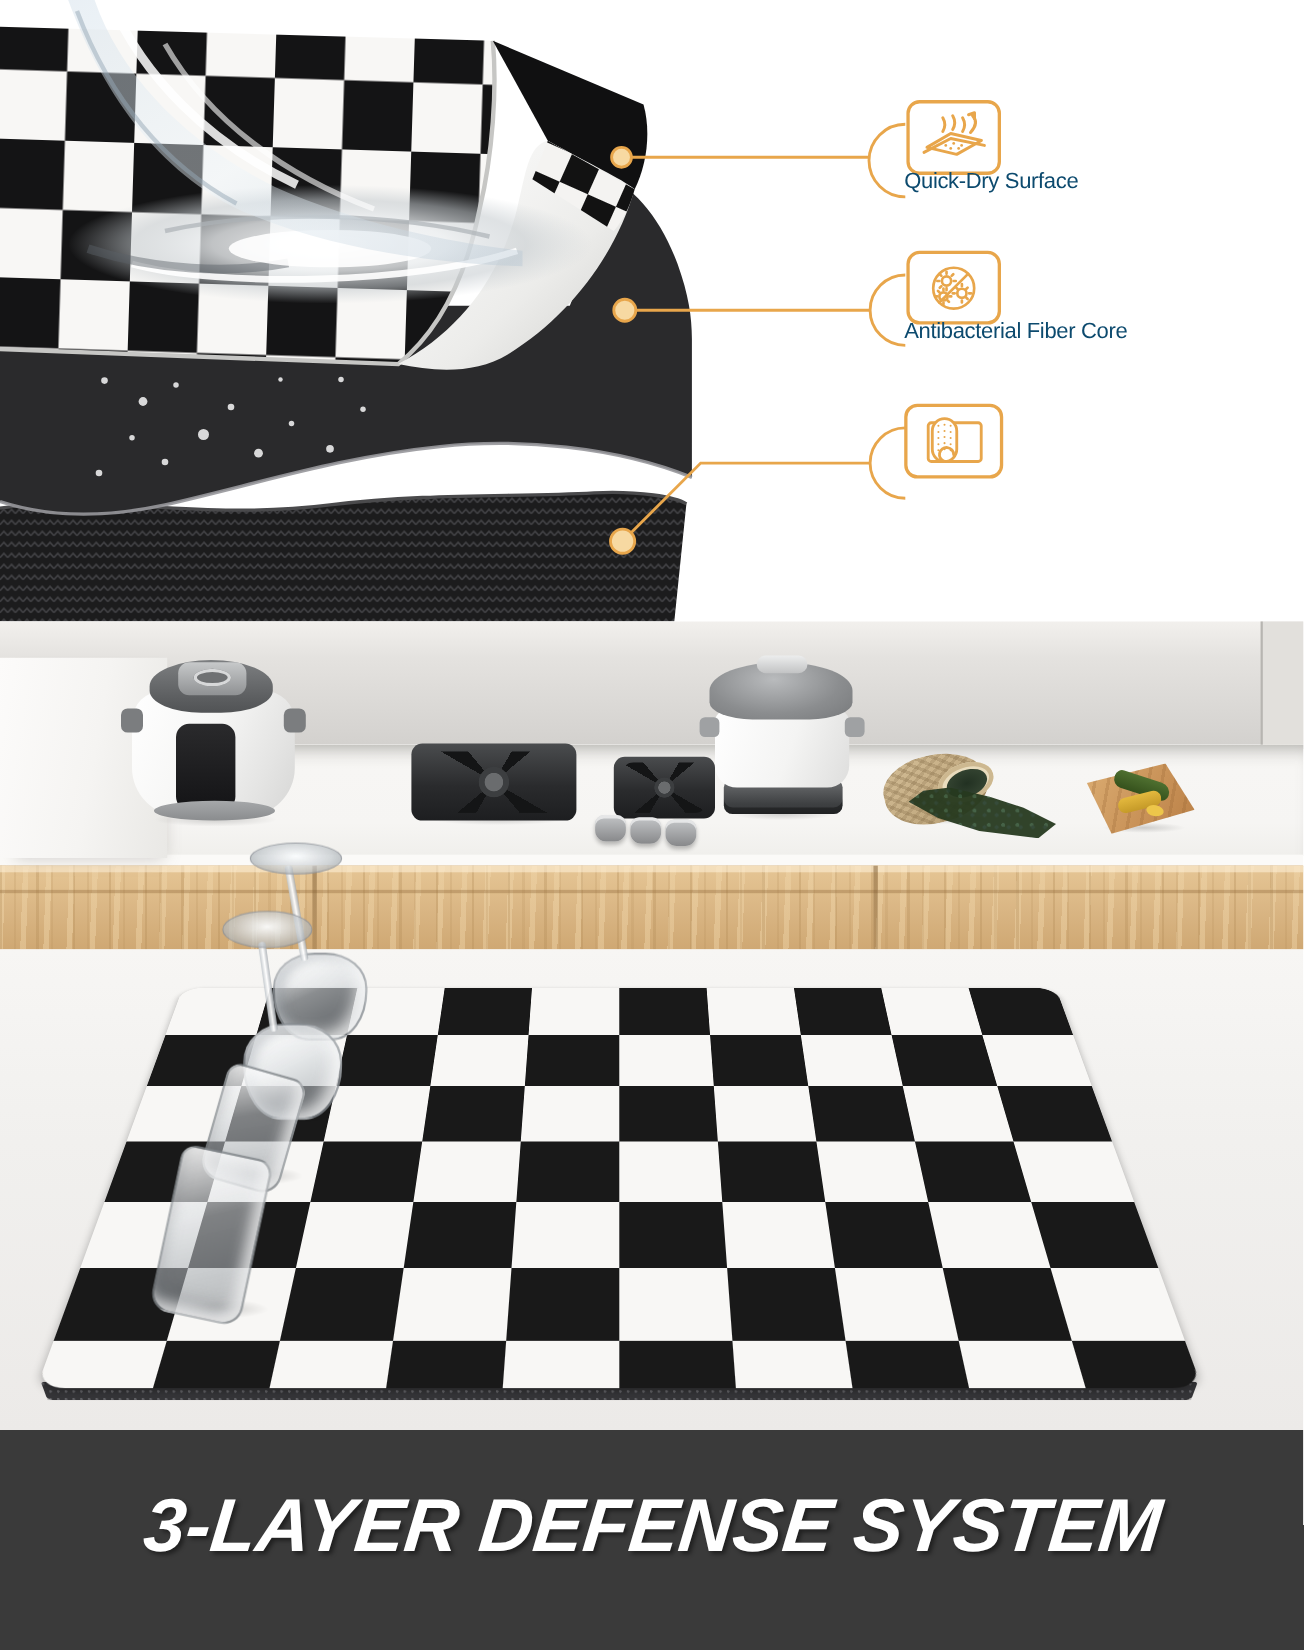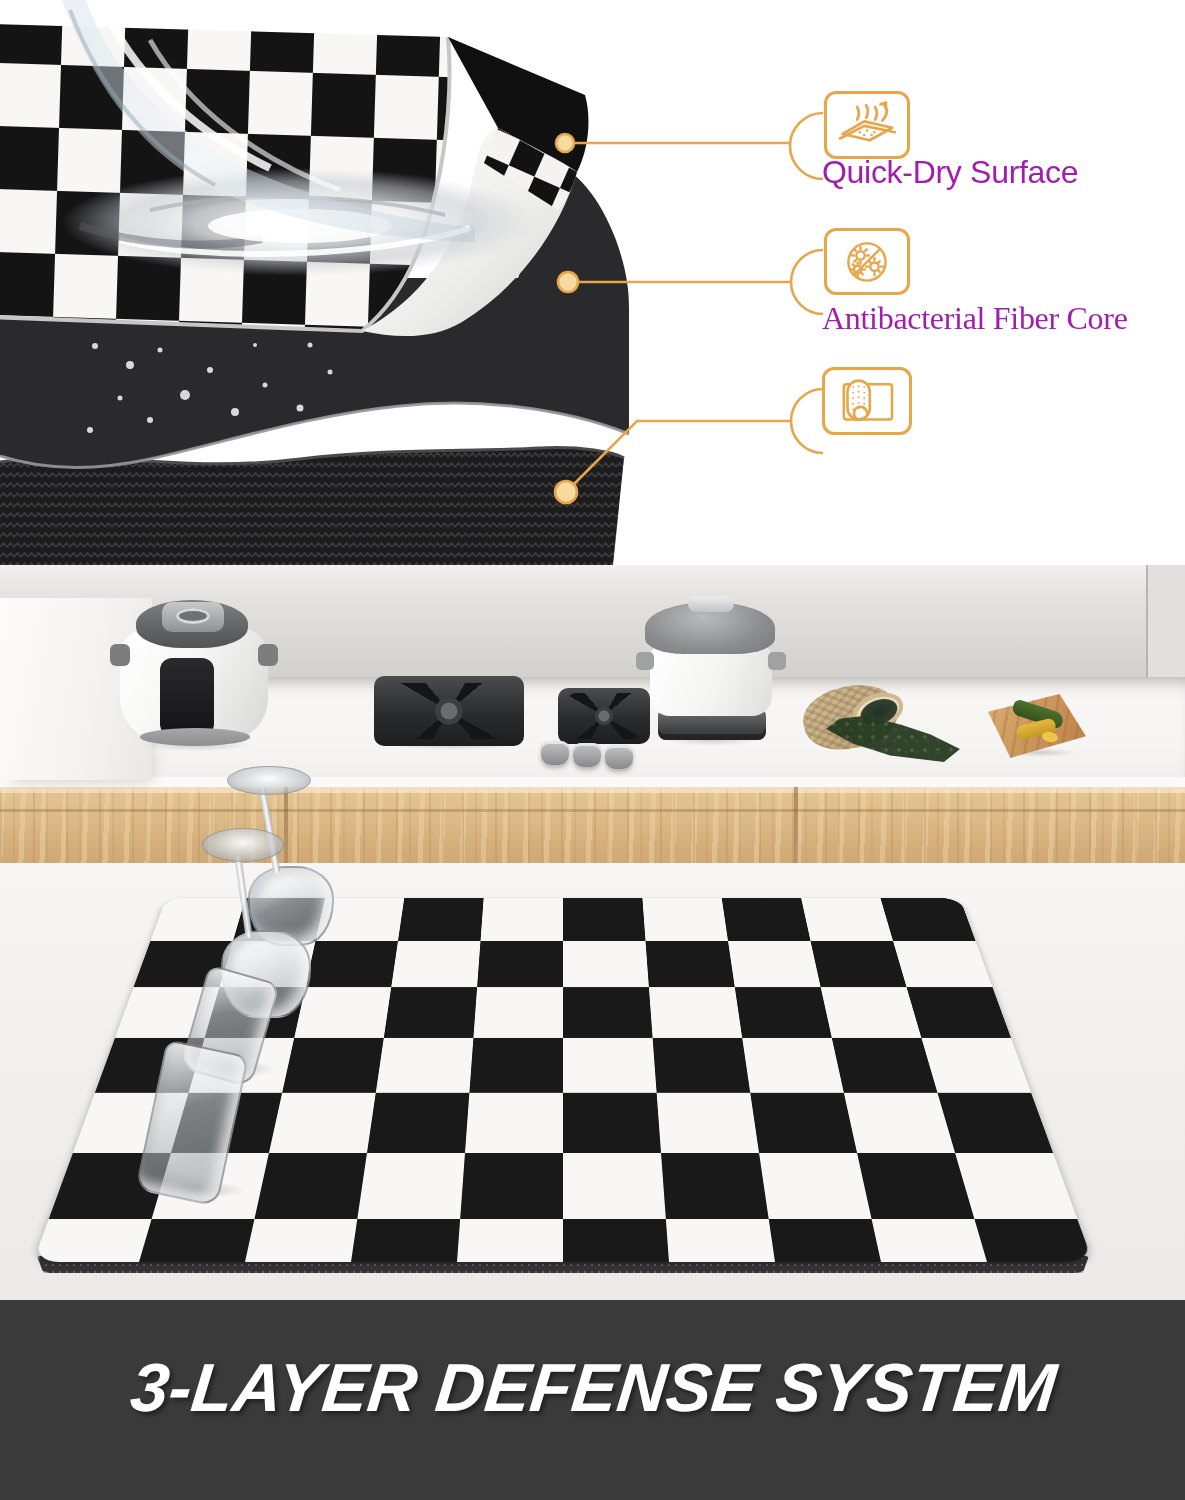--- a/index.html
+++ b/index.html
@@ -4,21 +4,21 @@
 <style>
   html,body{margin:0;padding:0;background:#ffffff;}
   .stage{position:relative;width:1185px;height:1500px;overflow:hidden;background:#ffffff;
          font-family:"Liberation Sans", sans-serif;}
   .abs{position:absolute;}
 
   
   #top-art{left:0;top:0;}
   .callout-box{border:3px solid #E8A64B;border-radius:12px;background:#ffffff;
                display:flex;align-items:center;justify-content:center;}
-  .callout-label{color:#a21caf;font-size:32px;letter-spacing:-0.3px;white-space:nowrap;}
+  .callout-label{color:#0c4a6e;font-size:20px;letter-spacing:-0.3px;white-space:nowrap;}
 
   
   .wall{left:0;top:565px;width:1185px;height:112px;
         background:linear-gradient(180deg,#f2f0ed 0%,#e4e2df 30%,#d8d6d3 80%,#d3d1ce 100%);}
   .wall-corner{left:1146px;top:565px;width:39px;height:116px;background:#e2e0dc;
         border-left:2px solid rgba(140,138,134,.5);}
   .counter{left:0;top:677px;width:1185px;height:101px;
         background:linear-gradient(180deg,#eeedea 0%,#f7f6f4 22%,#f6f5f3 70%,#f0efec 100%);
         box-shadow:inset 0 12px 14px -9px rgba(120,118,114,.5);}
   .counter-edge{left:0;top:777px;width:1185px;height:10px;background:#fbfaf8;
@@ -278,21 +278,21 @@
       <circle cx="39" cy="29" r="20"></circle>
       <line x1="25" y1="43" x2="53" y2="15"></line>
       <circle cx="32" cy="22" r="4.5"></circle>
       <path d="M32,15 v-2 M32,29 v2 M25,22 h-2 M39,22 h2 M27,17 l-1.6,-1.6 M37,17 l1.6,-1.6 M27,27 l-1.6,1.6"></path>
       <circle cx="29" cy="37" r="4"></circle>
       <path d="M29,31 v-1.6 M29,43 v1.6 M23,37 h-1.6 M35,37 h1.6 M25,33 l-1.4,-1.4 M33,41 l1.4,1.4"></path>
       <circle cx="47" cy="34" r="4.5"></circle>
       <path d="M47,27 v-2 M47,41 v2 M40,34 h-2 M54,34 h2 M43,30 l-1.6,-1.6 M51,38 l1.6,1.6 M51,30 l1.6,-1.6"></path>
     </svg>
   </div>
-  <div class="abs callout-label" style="left:822px;top:300px;font-family:Liberation Serif, serif;">Antibacterial Fiber Core</div>
+  <div class="abs callout-label" style="left:822px;top:290px;">Antibacterial Fiber Core</div>
 
   <div class="abs callout-box" style="left:822px;top:367px;width:84px;height:62px;">
     <svg width="76" height="56" viewBox="0 0 82 60" fill="none" stroke="#E8A64B" stroke-width="2.8" stroke-linecap="round" stroke-linejoin="round">
       <rect x="16" y="12" width="52" height="38" rx="3"></rect>
       <rect x="20" y="8" width="24" height="42" rx="12" fill="#ffffff"></rect>
       <g stroke="none" fill="#E8A64B">
         <circle cx="26" cy="15" r="1"></circle>
           <circle cx="32" cy="14" r="1"></circle>
           <circle cx="38" cy="15" r="1"></circle>
         <circle cx="26" cy="21" r="1"></circle>

